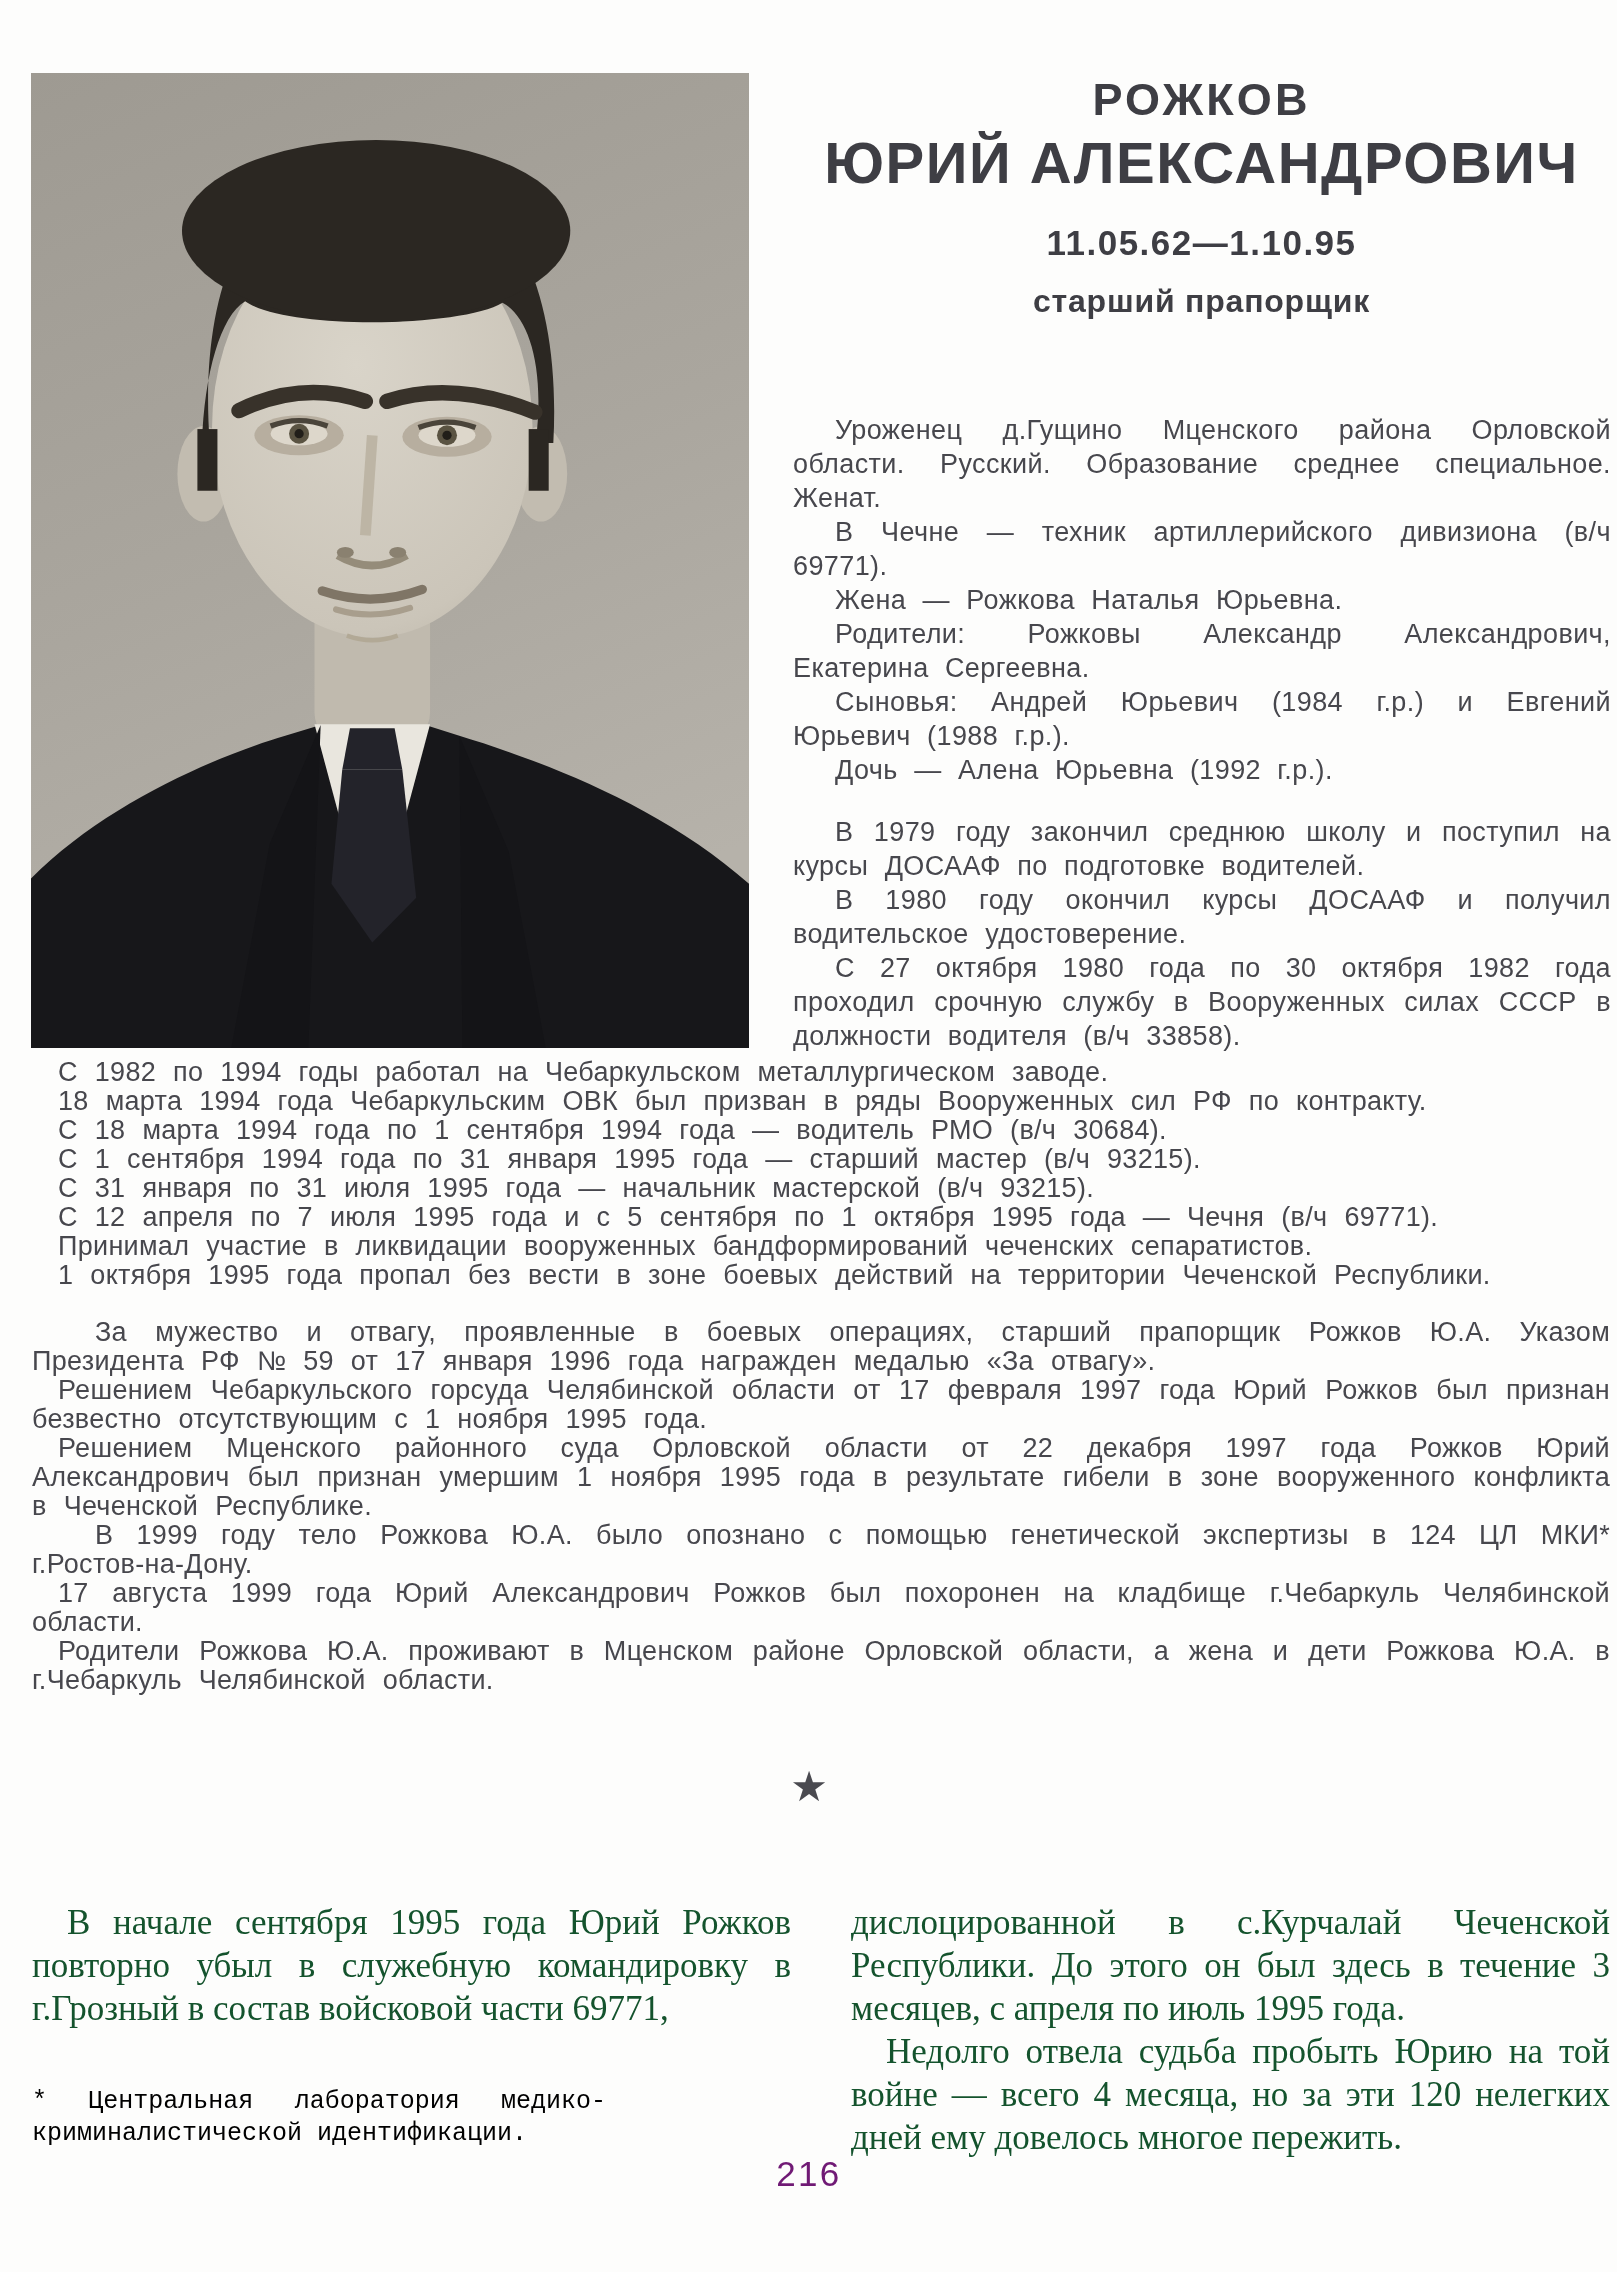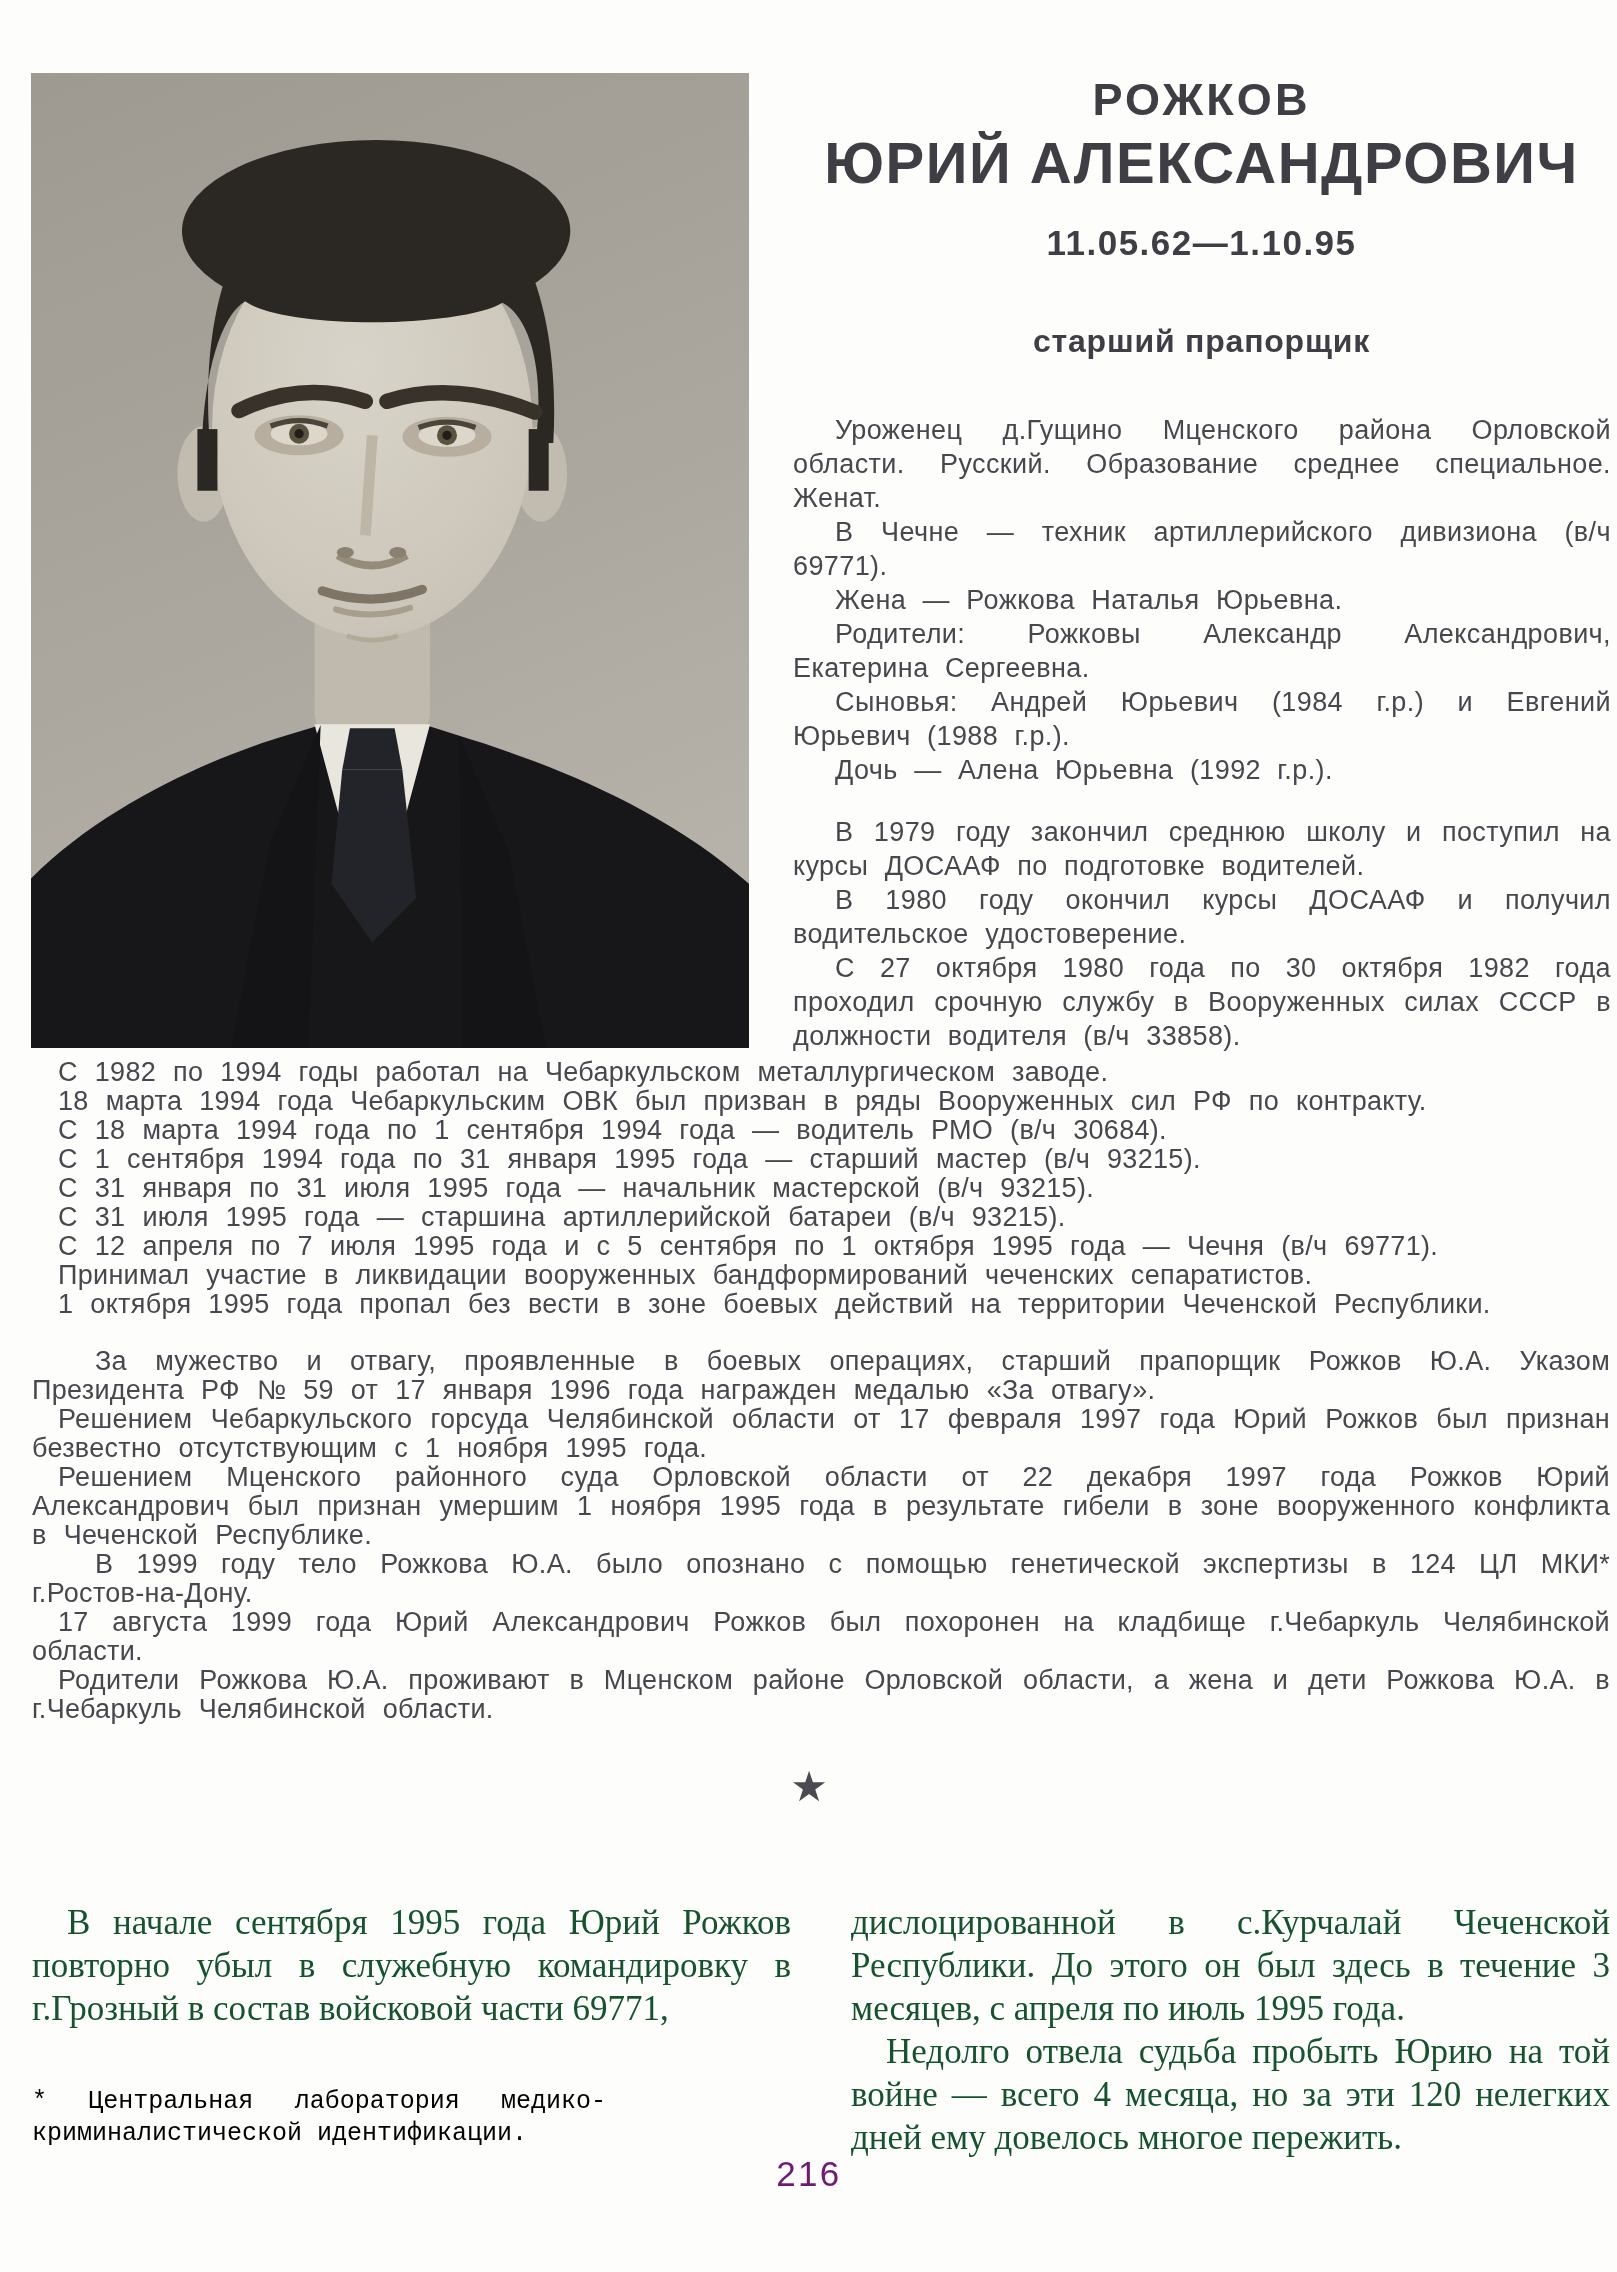--- a/index.html
+++ b/index.html
@@ -15,21 +15,21 @@
     position:absolute; left:31px; top:73px; width:718px; height:975px;
     background:#a8a49c;
   }
   .photo svg { display:block; width:100%; height:100%; }
 
   
   .header { position:absolute; left:793px; top:74px; width:817px; text-align:center; color:#3e3e44; }
   .surname  { font-size:45px; font-weight:bold; letter-spacing:3.1px; line-height:51px; }
   .fullname { font-size:58px; font-weight:bold; letter-spacing:1.5px; line-height:51px; margin-top:12px; }
   .dates    { font-size:35px; font-weight:bold; letter-spacing:1.5px; margin-top:35px; }
-  .rank     { font-size:32px; font-weight:bold; margin-top:60px; letter-spacing:0.8px; }
+  .rank     { font-size:32px; font-weight:bold; margin-top:20px; letter-spacing:0.8px; }
 
   
   .bio-side {
     position:absolute; left:793px; top:413px; width:818px;
     font-size:27px; line-height:34px; letter-spacing:0.4px;
     word-spacing:8.5px; text-align:justify;
   }
   .bio-side p { margin:0; text-indent:42px; }
   .bio-side p.gap { margin-top:28px; }
 
@@ -163,21 +163,20 @@
     <p>В 1980 году окончил курсы ДОСААФ и получил водительское удостоверение.</p>
     <p>С 27 октября 1980 года по 30 октября 1982 года проходил срочную службу в Вооруженных силах СССР в должности водителя (в/ч 33858).</p>
   </div>
 
   <div class="bio-full">
     <p>С 1982 по 1994 годы работал на Чебаркульском металлургическом заводе.</p>
     <p>18 марта 1994 года Чебаркульским ОВК был призван в ряды Вооруженных сил РФ по контракту.</p>
     <p>С 18 марта 1994 года по 1 сентября 1994 года — водитель РМО (в/ч 30684).</p>
     <p>С 1 сентября 1994 года по 31 января 1995 года — старший мастер (в/ч 93215).</p>
     <p>С 31 января по 31 июля 1995 года — начальник мастерской (в/ч 93215).</p>
-    <p>С 31 июля 1995 года — старшина артиллерийской батареи (в/ч 93215).</p>
     <p>С 12 апреля по 7 июля 1995 года и с 5 сентября по 1 октября 1995 года — Чечня (в/ч 69771).</p>
     <p>Принимал участие в ликвидации вооруженных бандформирований чеченских сепаратистов.</p>
     <p>1 октября 1995 года пропал без вести в зоне боевых действий на территории Чеченской Республики.</p>
     <p class="big-indent space-before">За мужество и отвагу, проявленные в боевых операциях, старший прапорщик Рожков Ю.А. Указом Президента РФ № 59 от 17 января 1996 года награжден медалью «За отвагу».</p>
     <p>Решением Чебаркульского горсуда Челябинской области от 17 февраля 1997 года Юрий Рожков был признан безвестно отсутствующим с 1 ноября 1995 года.</p>
     <p>Решением Мценского районного суда Орловской области от 22 декабря 1997 года Рожков Юрий Александрович был признан умершим 1 ноября 1995 года в результате гибели в зоне вооруженного конфликта в Чеченской Республике.</p>
     <p class="big-indent">В 1999 году тело Рожкова Ю.А. было опознано с помощью генетической экспертизы в 124 ЦЛ МКИ* г.Ростов-на-Дону.</p>
     <p>17 августа 1999 года Юрий Александрович Рожков был похоронен на кладбище г.Чебаркуль Челябинской области.</p>
     <p>Родители Рожкова Ю.А. проживают в Мценском районе Орловской области, а жена и дети Рожкова Ю.А. в г.Чебаркуль Челябинской области.</p>
   </div>

